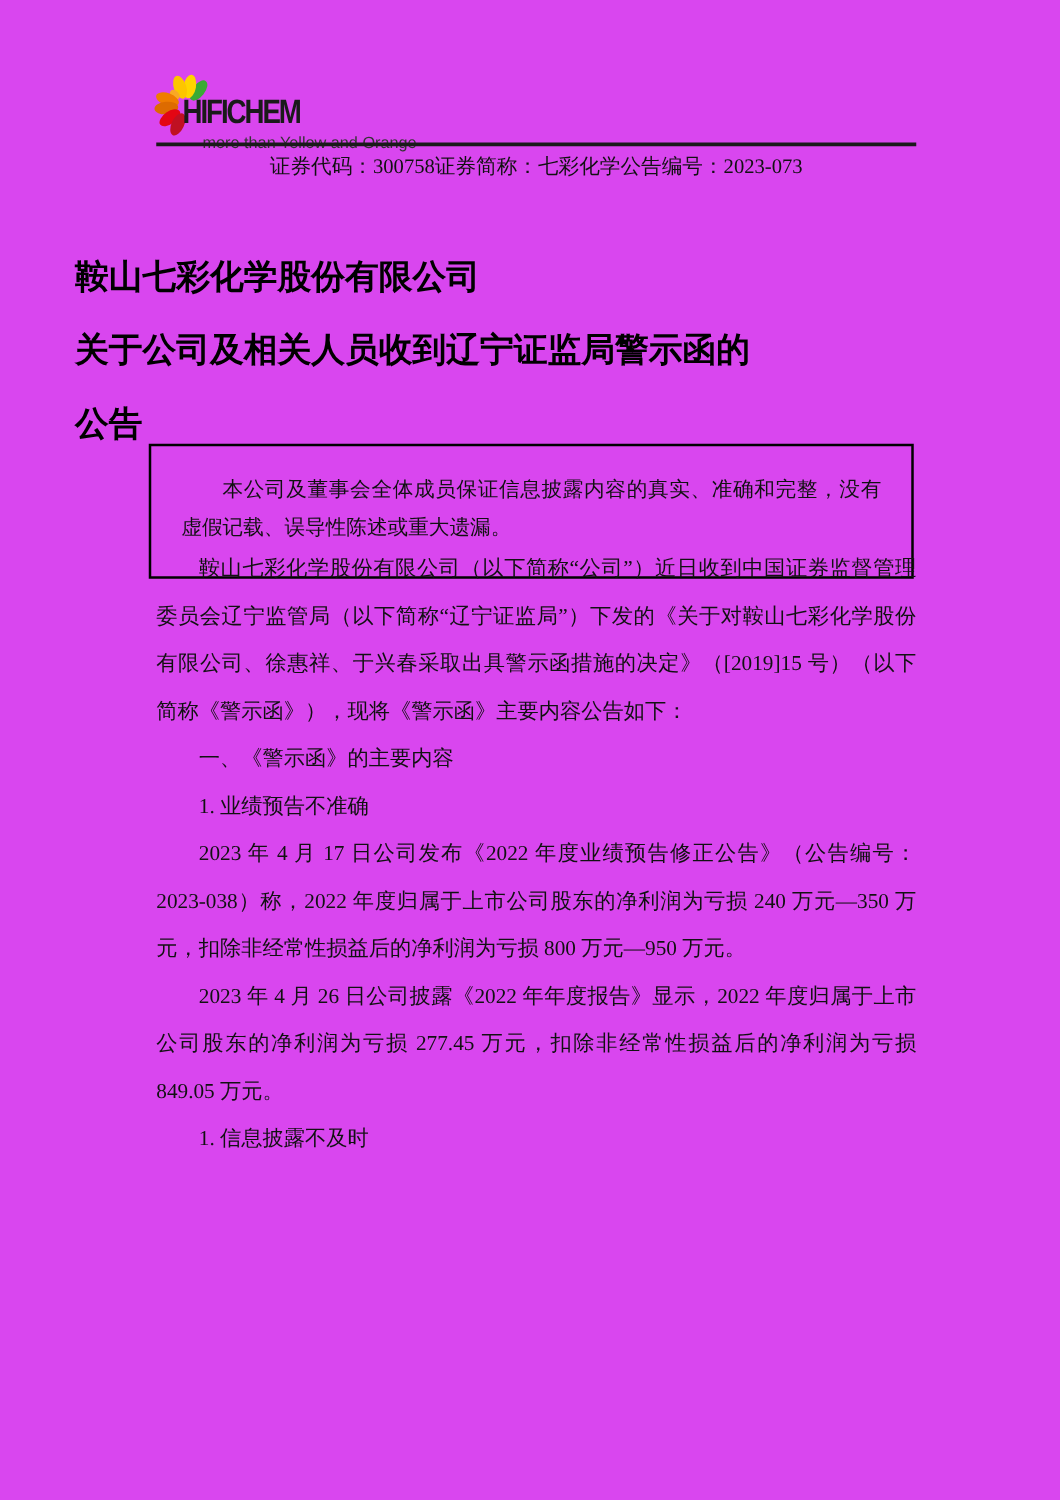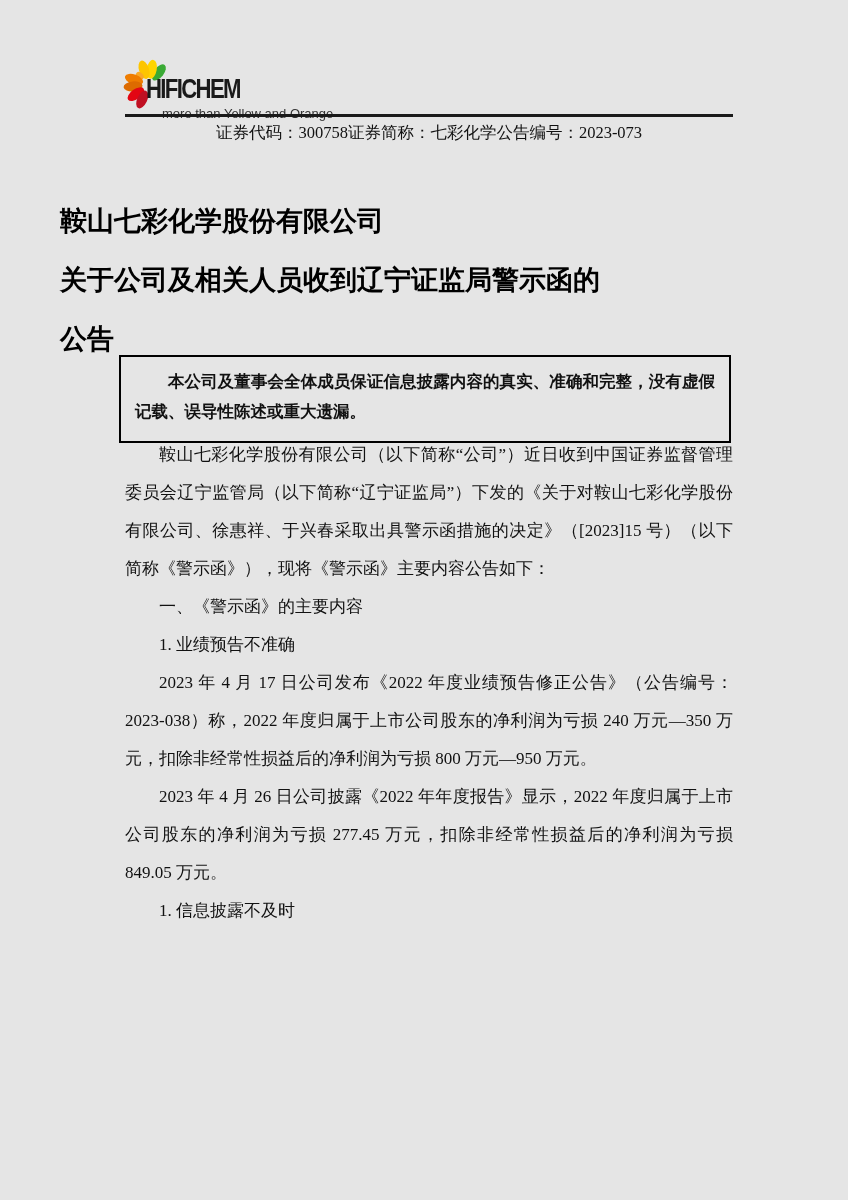--- a/index.html
+++ b/index.html
@@ -1,20 +1,20 @@
 <!DOCTYPE html>
 <html><head>
 <meta charset="utf-8">
 <style>
   html, body { margin: 0; padding: 0; background: #ffffff; }
   .page {
     position: relative;
     width: 848px;
     height: 1200px;
-    background: #e5e5e5;
+    background: #d946ef;
     color: #111111;
     font-family: "Liberation Serif", "DejaVu Serif", serif;
     overflow: hidden;
   }
 
   
   .logo { position: absolute; left: 120px; top: 54px; width: 240px; height: 62px; }
   .logo svg { position: absolute; left: 0; top: 0; }
   .logo-text { position: absolute; left: 26px; top: 20px; }
   .brand {
@@ -54,23 +54,23 @@
     color: #000000;
   }
 
   
   .declaration-box {
     position: absolute; left: 119px; top: 355px; width: 588px;
     border: 2px solid #000000;
     padding: 6px 10px 10px 10px;
   }
   .declaration-box p {
-    margin: 4px;
+    margin: 14px;
     font-size: 16.5px;
-    font-weight: bold;
+    font-weight: normal;
     line-height: 30px;
     text-indent: 2em;
     text-align: justify;
   }
 
   
   .body-text {
     position: absolute; left: 125px; top: 436px; width: 608px;
     font-size: 17px;
     line-height: 38px;
@@ -117,21 +117,21 @@
     <div>鞍山七彩化学股份有限公司</div>
     <div>关于公司及相关人员收到辽宁证监局警示函的</div>
     <div>公告</div>
   </div>
 
   <div class="declaration-box">
     <p>本公司及董事会全体成员保证信息披露内容的真实、准确和完整，没有虚假记载、误导性陈述或重大遗漏。</p>
   </div>
 
   <div class="body-text">
-    <p class="para">鞍山七彩化学股份有限公司（以下简称“公司”）近日收到中国证券监督管理委员会辽宁监管局（以下简称“辽宁证监局”）下发的《关于对鞍山七彩化学股份有限公司、徐惠祥、于兴春采取出具警示函措施的决定》（[2023]15 号）（以下简称《警示函》），现将《警示函》主要内容公告如下：</p>
+    <p class="para">鞍山七彩化学股份有限公司（以下简称“公司”）近日收到中国证券监督管理委员会辽宁监管局（以下简称“辽宁证监局”）下发的《关于对鞍山七彩化学股份有限公司、徐惠祥、于兴春采取出具警示函措施的决定》（[2019]15 号）（以下简称《警示函》），现将《警示函》主要内容公告如下：</p>
     <p class="heading">一、《警示函》的主要内容</p>
     <p class="sub">1. 业绩预告不准确</p>
     <p class="para">2023 年 4 月 17 日公司发布《2022 年度业绩预告修正公告》（公告编号：2023-038）称，2022 年度归属于上市公司股东的净利润为亏损 240 万元—350 万元，扣除非经常性损益后的净利润为亏损 800 万元—950 万元。</p>
     <p class="para">2023 年 4 月 26 日公司披露《2022 年年度报告》显示，2022 年度归属于上市公司股东的净利润为亏损 277.45 万元，扣除非经常性损益后的净利润为亏损 849.05 万元。</p>
     <p class="sub">1. 信息披露不及时</p>
   </div>
 
 </div>
 
 </body></html>

